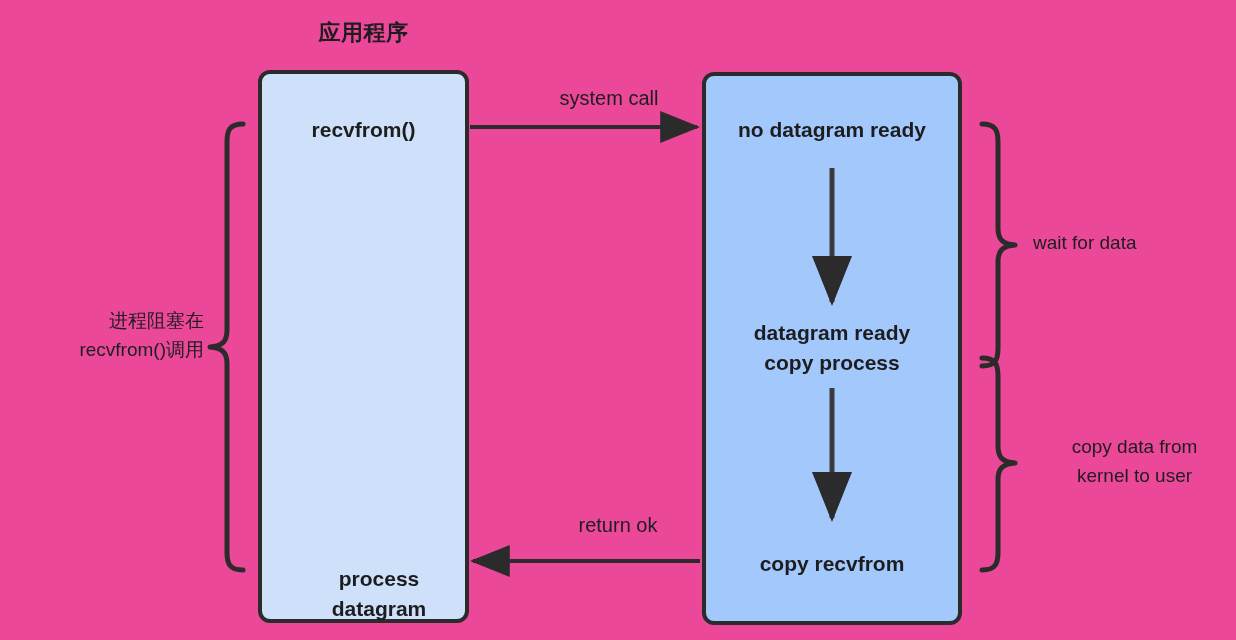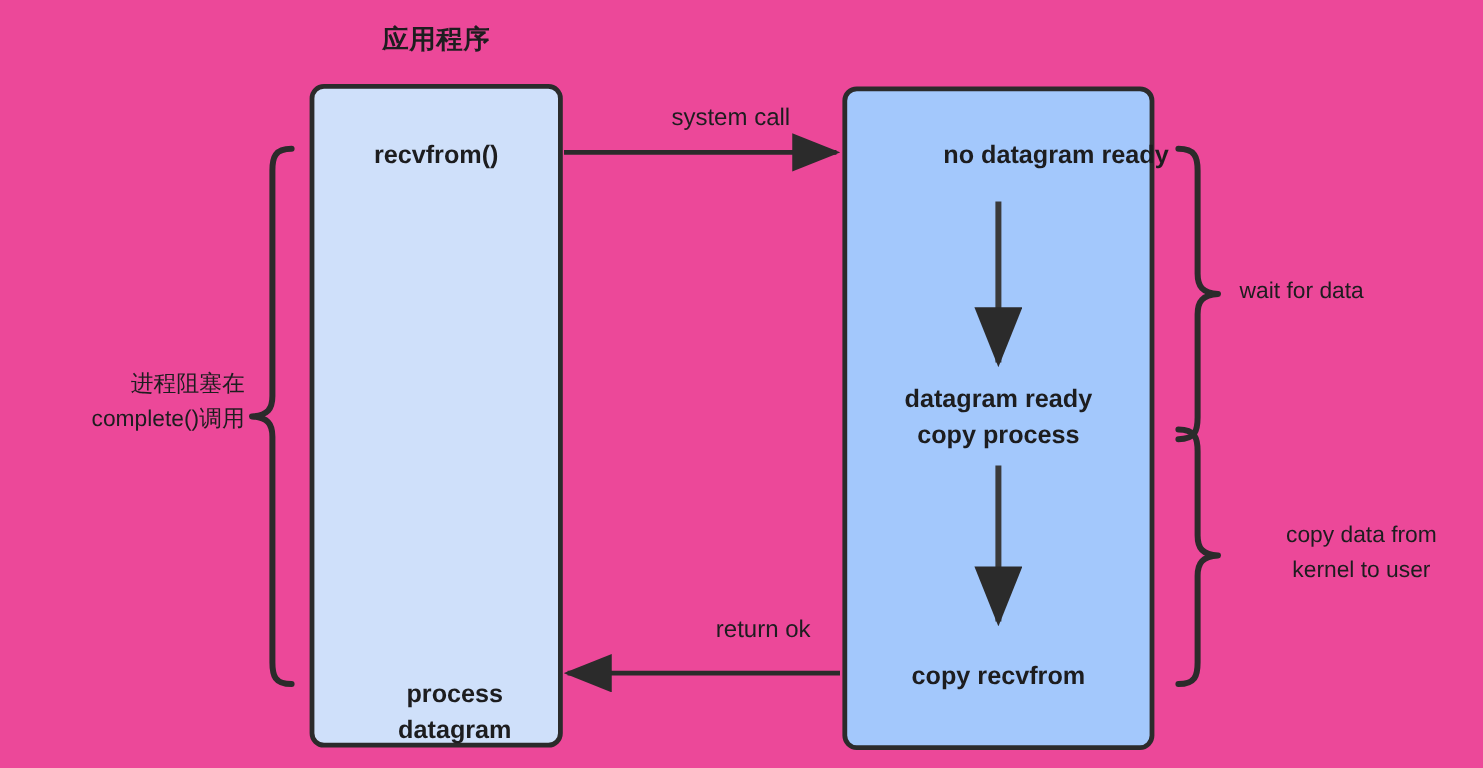--- a/index.html
+++ b/index.html
@@ -53,33 +53,33 @@
   .box-label {
     font-size: 21px;
     font-weight: bold;
     color: #1d1d1f;
     text-align: center;
     line-height: 1.45;
     white-space: pre-line;
   }
   #label-recvfrom   { left: 258px; top: 115px; width: 211px; text-align: center; }
   #label-process    { left: 258px; top: 564px; width: 242px; }
-  #label-no-datagram{ left: 702px; top: 115px; width: 260px; padding-left: 48px; }
+  #label-no-datagram{ left: 702px; top: 115px; width: 260px; }
   #label-datagram-ready { left: 702px; top: 318px; width: 260px; }
   #label-copy-complete  { left: 702px; top: 549px; width: 260px; }
 
   
   .edge-label {
     font-size: 20px;
     color: #1d1d1f;
     text-align: center;
     white-space: nowrap;
   }
   #label-system-call { left: 470px; top: 87px; width: 232px; margin-left: 23px; }
-  #label-return-ok   { left: 468px; top: 514px; width: 260px; padding-left: 38px; }
+  #label-return-ok   { left: 450px; top: 514px; width: 260px; padding-left: 38px; }
 
   
   .brace-label {
     font-size: 19px;
     color: #1d1d1f;
     line-height: 1.55;
     white-space: pre-line;
   }
   #label-blocked {
     left: 0px; top: 306px; width: 204px;
@@ -123,21 +123,21 @@
   <div class="abs box-label" id="label-datagram-ready">datagram ready
 copy process</div>
 
   <div class="abs box-label" id="label-copy-complete">copy recvfrom</div>
 
   <div class="abs edge-label" id="label-system-call">system call</div>
 
   <div class="abs edge-label" id="label-return-ok">return ok</div>
 
   <div class="abs brace-label" id="label-blocked">进程阻塞在
-complete()调用</div>
+recvfrom()调用</div>
 
   <div class="abs brace-label" id="label-wait-for-data">wait for data</div>
 
   <div class="abs brace-label" id="label-copy-data">copy data from
 kernel to user</div>
 
   <svg class="abs" id="overlay" viewBox="0 0 1236 640">
     <defs>
       <marker id="arrowhead" markerWidth="10" markerHeight="8" refX="9.2" refY="4" orient="auto" markerUnits="strokeWidth">
         <path d="M0,0 L10,4 L0,8 Z" fill="#2b2b2b"></path>

